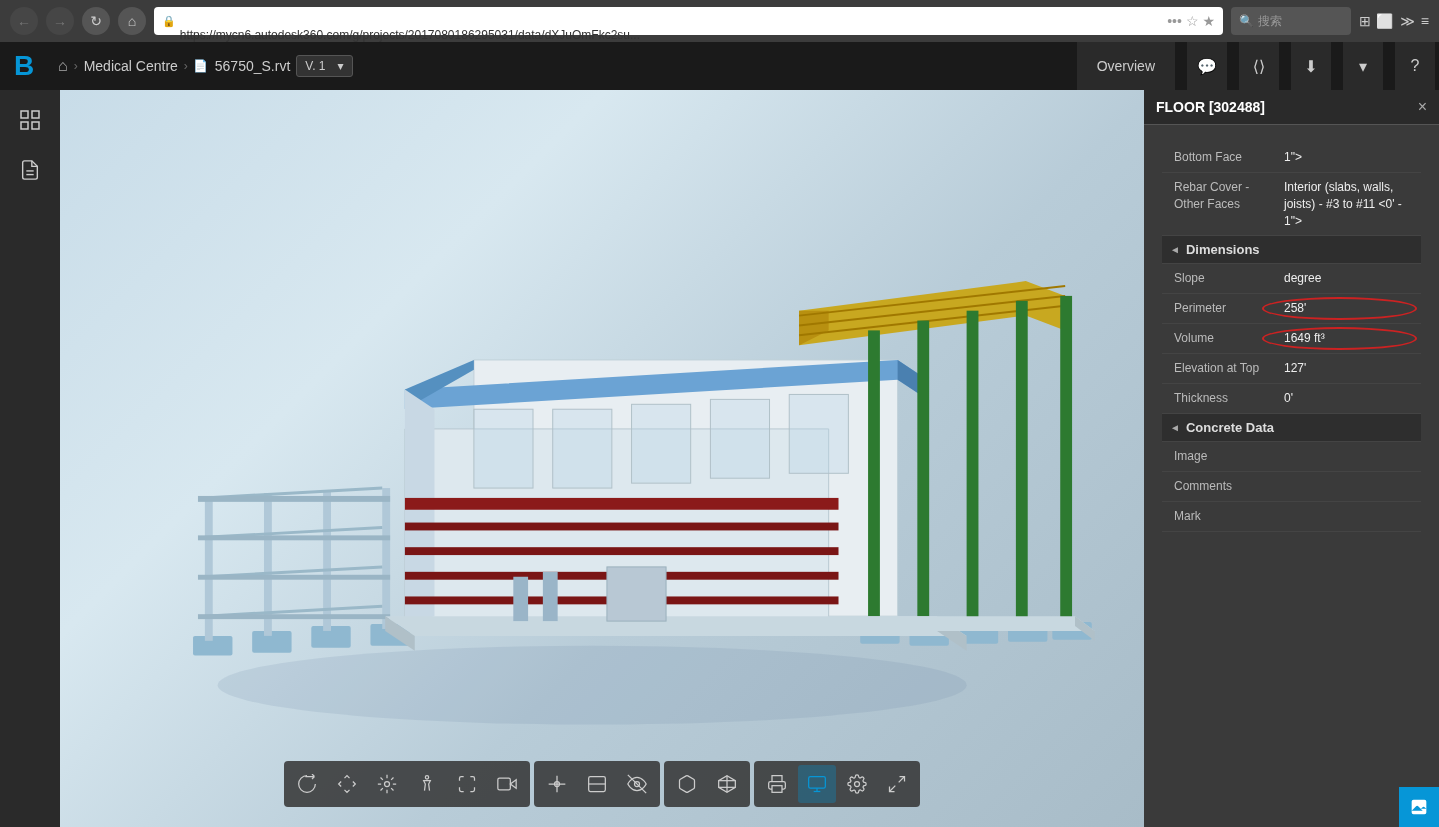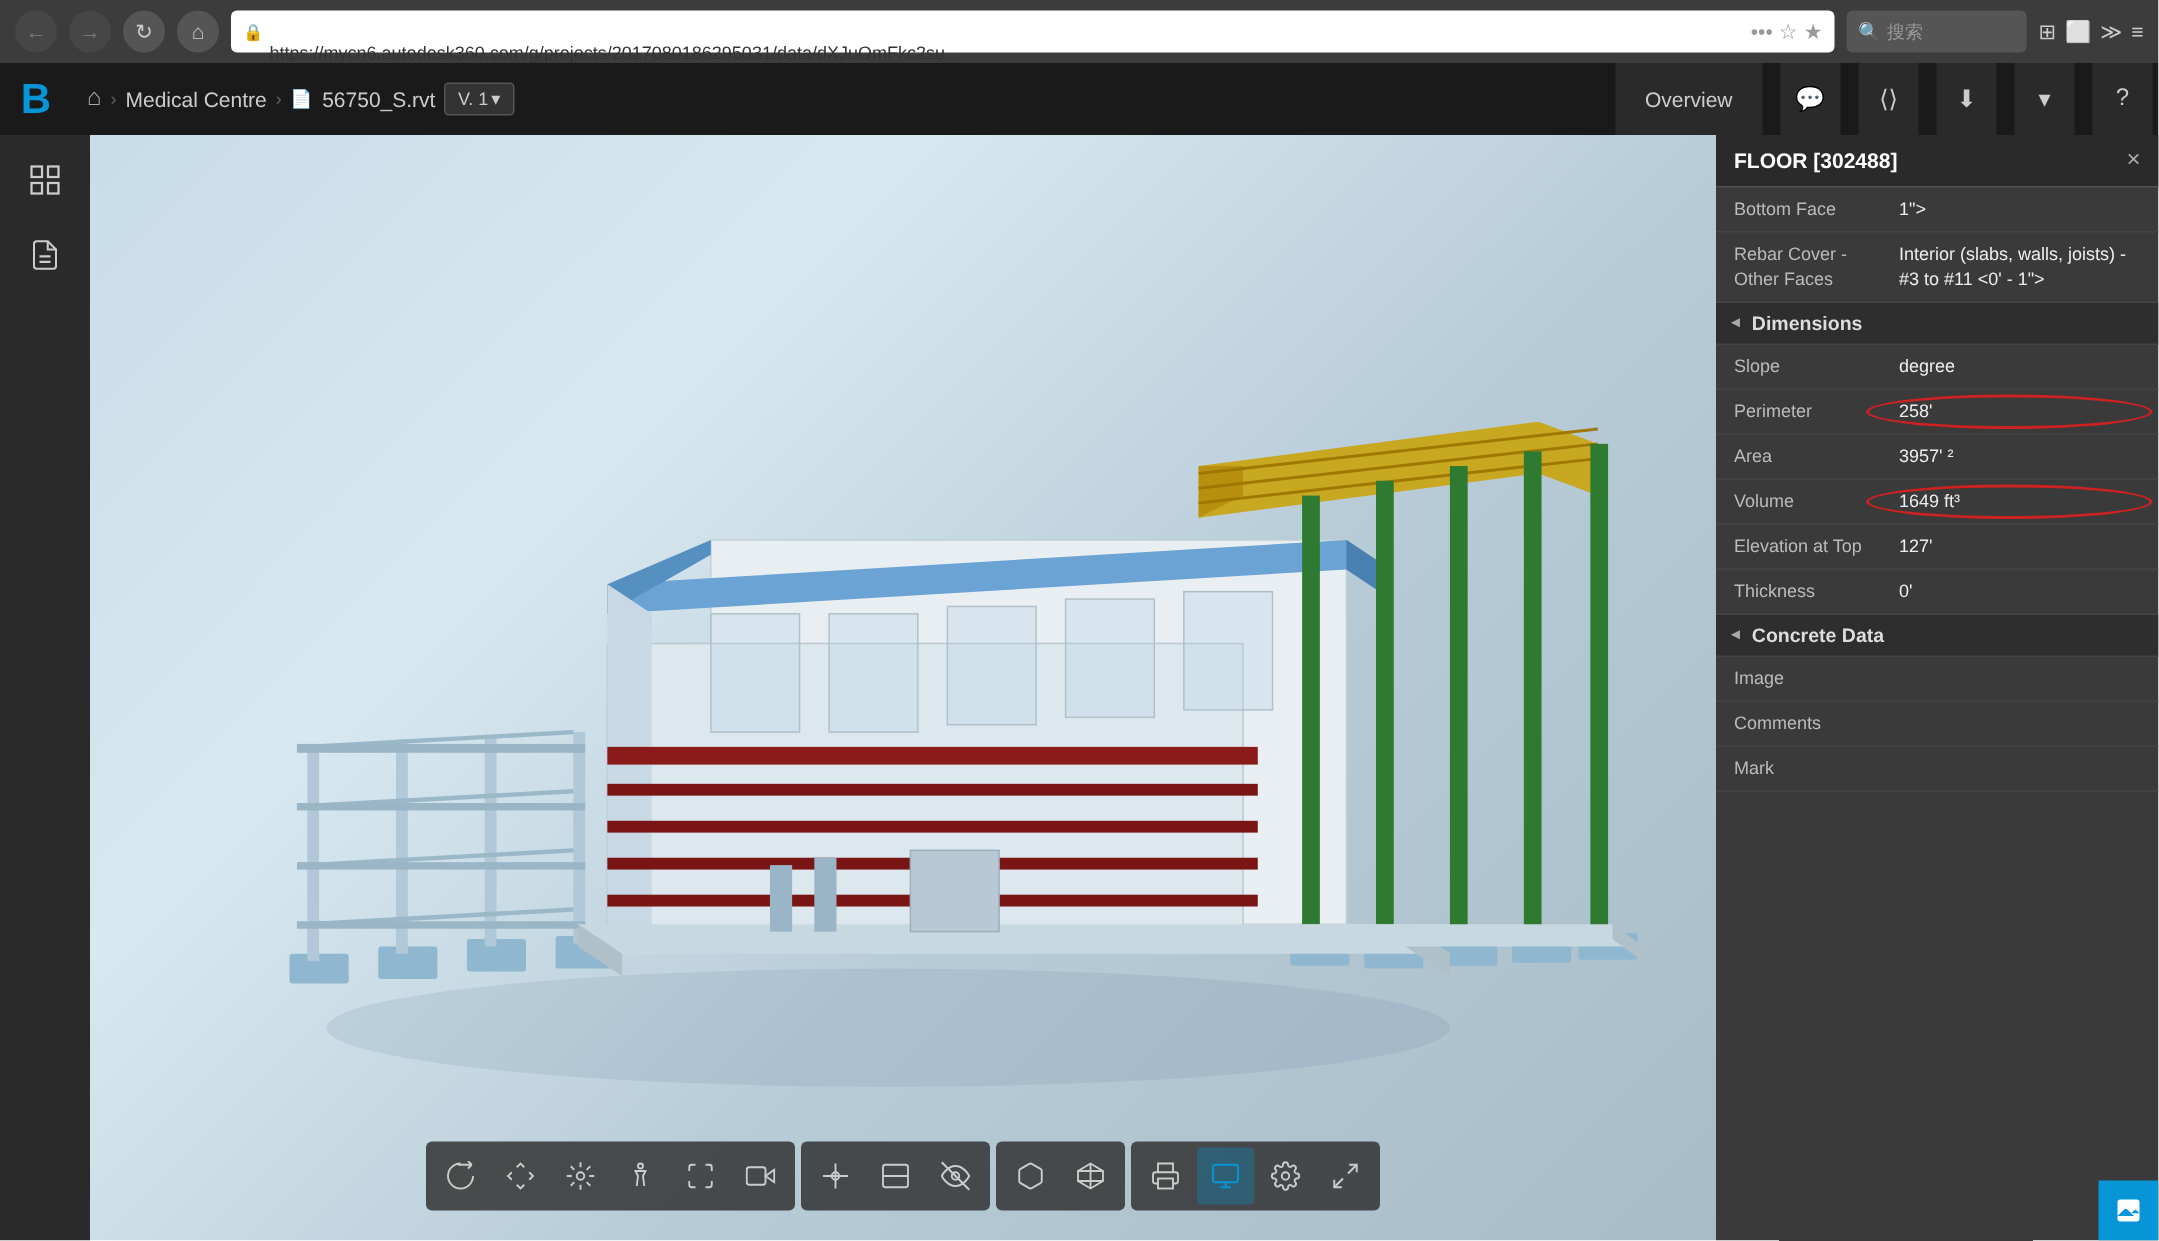--- a/index.html
+++ b/index.html
@@ -95,21 +95,21 @@
     .version-btn {
       background: #333;
       border: 1px solid #555;
       border-radius: 3px;
       color: #ccc;
       font-size: 12px;
       padding: 3px 8px;
       cursor: pointer;
       display: flex;
       align-items: center;
-      gap: 2px;
+      gap: 12px;
     }
     .header-right {
       display: flex;
       align-items: center;
       gap: 12px;
       padding-right: 4px;
     }
     .overview-btn {
       background: #2a2a2a;
       border: none;
@@ -216,21 +216,21 @@
       font-weight: bold;
     }
     .panel-close {
       color: #aaa;
       font-size: 16px;
       cursor: pointer;
     }
     .panel-content {
       flex: 1;
       overflow-y: auto;
-      padding: 0;
+      padding: 18px;
     }
     .panel-content::-webkit-scrollbar { width: 8px; }
     .panel-content::-webkit-scrollbar-track { background: #3a3a3a; }
     .panel-content::-webkit-scrollbar-thumb { background: #666; border-radius: 4px; }
 
     .property-row {
       display: flex;
       padding: 6px 12px;
       border-bottom: 1px solid #444;
       align-items: flex-start;
@@ -584,24 +584,20 @@
         <span class="prop-label">Slope</span>
         <span class="prop-value">degree</span>
       </div>
 
       <div class="property-row" style="position:relative;">
         <span class="prop-label">Perimeter</span>
         <span class="prop-value">258'</span>
         <div style="position:absolute; left:100px; right:4px; top:3px; bottom:3px; border:2px solid #cc2222; border-radius:50%; pointer-events:none;"></div>
       </div>
 
-      <div class="property-row">
-        <span class="prop-label">Area</span>
-        <span class="prop-value">3957' ²</span>
-      </div>
 
       <div class="property-row" style="position:relative;">
         <span class="prop-label">Volume</span>
         <span class="prop-value">1649 ft³</span>
         <div style="position:absolute; left:100px; right:4px; top:3px; bottom:3px; border:2px solid #cc2222; border-radius:50%; pointer-events:none;"></div>
       </div>
 
       <div class="property-row">
         <span class="prop-label">Elevation at Top</span>
         <span class="prop-value">127'</span>

